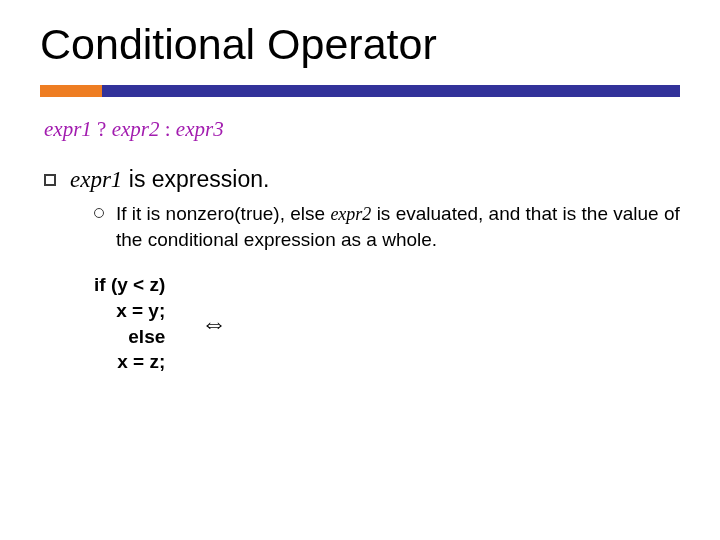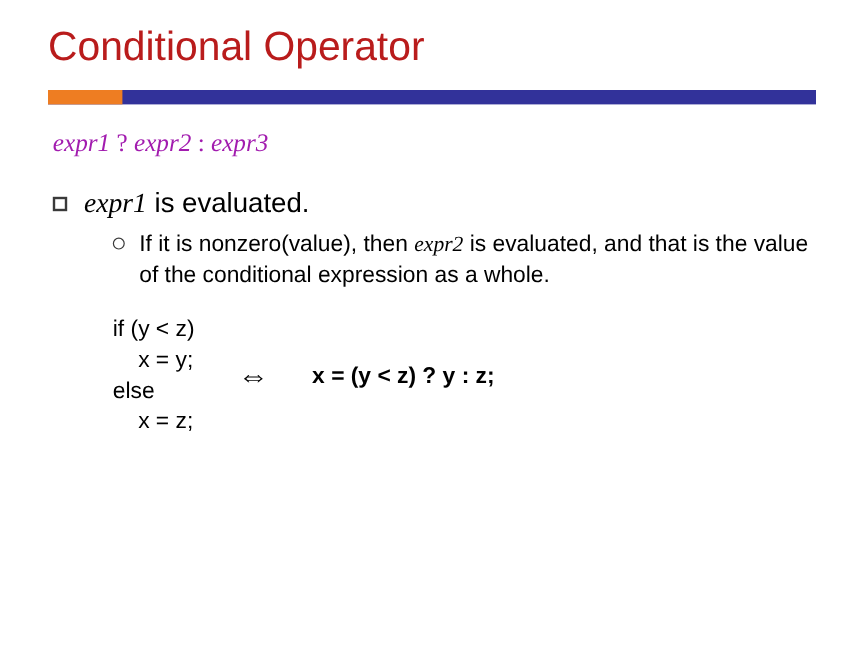--- a/index.html
+++ b/index.html
@@ -8,23 +8,23 @@
     height: 540px;
     background: #fff;
     font-family: "Comic Sans MS", "Comic Sans", cursive, sans-serif;
     overflow: hidden;
     position: relative;
   }
   .slide {
     padding: 20px 40px 30px 40px;
   }
   .title {
-    font-size: 34px;
+    font-size: 43px;
     font-weight: normal;
-    color: #b91c1c;
+    color: #000000;
     margin-bottom: 16px;
     font-family: "Comic Sans MS", "Comic Sans", cursive, sans-serif;
   }
   .accent-bar {
     height: 12px;
     background: #32329a;
     position: relative;
     margin-bottom: 20px;
   }
   .accent-bar::before {
@@ -85,24 +85,25 @@
   }
   .sub-text .expr { font-style: italic; font-family: Georgia, serif; font-size: 18px; }
   .code-row {
     display: flex;
     align-items: center;
     padding-left: 54px;
     gap: 36px;
   }
   .code-block {
     font-size: 19px;
-    font-weight: normal;
+    font-weight: bold;
     line-height: 1.35;
     color: #000;
     white-space: pre;
+    text-align: right;
   }
   .arrow {
     font-size: 26px;
     color: #000;
   }
   .code-inline {
     font-size: 19px;
     font-weight: bold;
     color: #000;
   }
@@ -116,35 +117,34 @@
 
   <div class="accent-bar"></div>
 
   <div class="syntax-line">
     <span class="expr">expr1</span><span class="op"> ? </span><span class="expr">expr2</span><span class="op"> : </span><span class="expr">expr3</span>
   </div>
 
   <div class="main-bullet">
     <span class="square-bullet"></span>
     <span class="main-bullet-text">
-      <span class="expr">expr1</span><span> is evaluated.</span>
+      <span class="expr">expr1</span><span> is expression.</span>
     </span>
   </div>
 
   <div class="sub-list">
     <div class="sub-item">
       <span class="circle-bullet"></span>
       <span class="sub-text">
-        <span>If it is nonzero(value), then </span><span class="expr">expr2</span><span> is evaluated, and that is the value of the conditional expression as a whole.</span>
+        <span>If it is nonzero(true), else </span><span class="expr">expr2</span><span> is evaluated, and that is the value of the conditional expression as a whole.</span>
       </span>
     </div>
   </div>
 
   <div class="code-row">
     <div class="code-block">if (y &lt; z)
     x = y;
 else
     x = z;</div>
     <div class="arrow">⇔</div>
-    <div class="code-inline">x = (y &lt; z) ? y : z;</div>
   </div>
 
 </div>
 
 </body></html>

